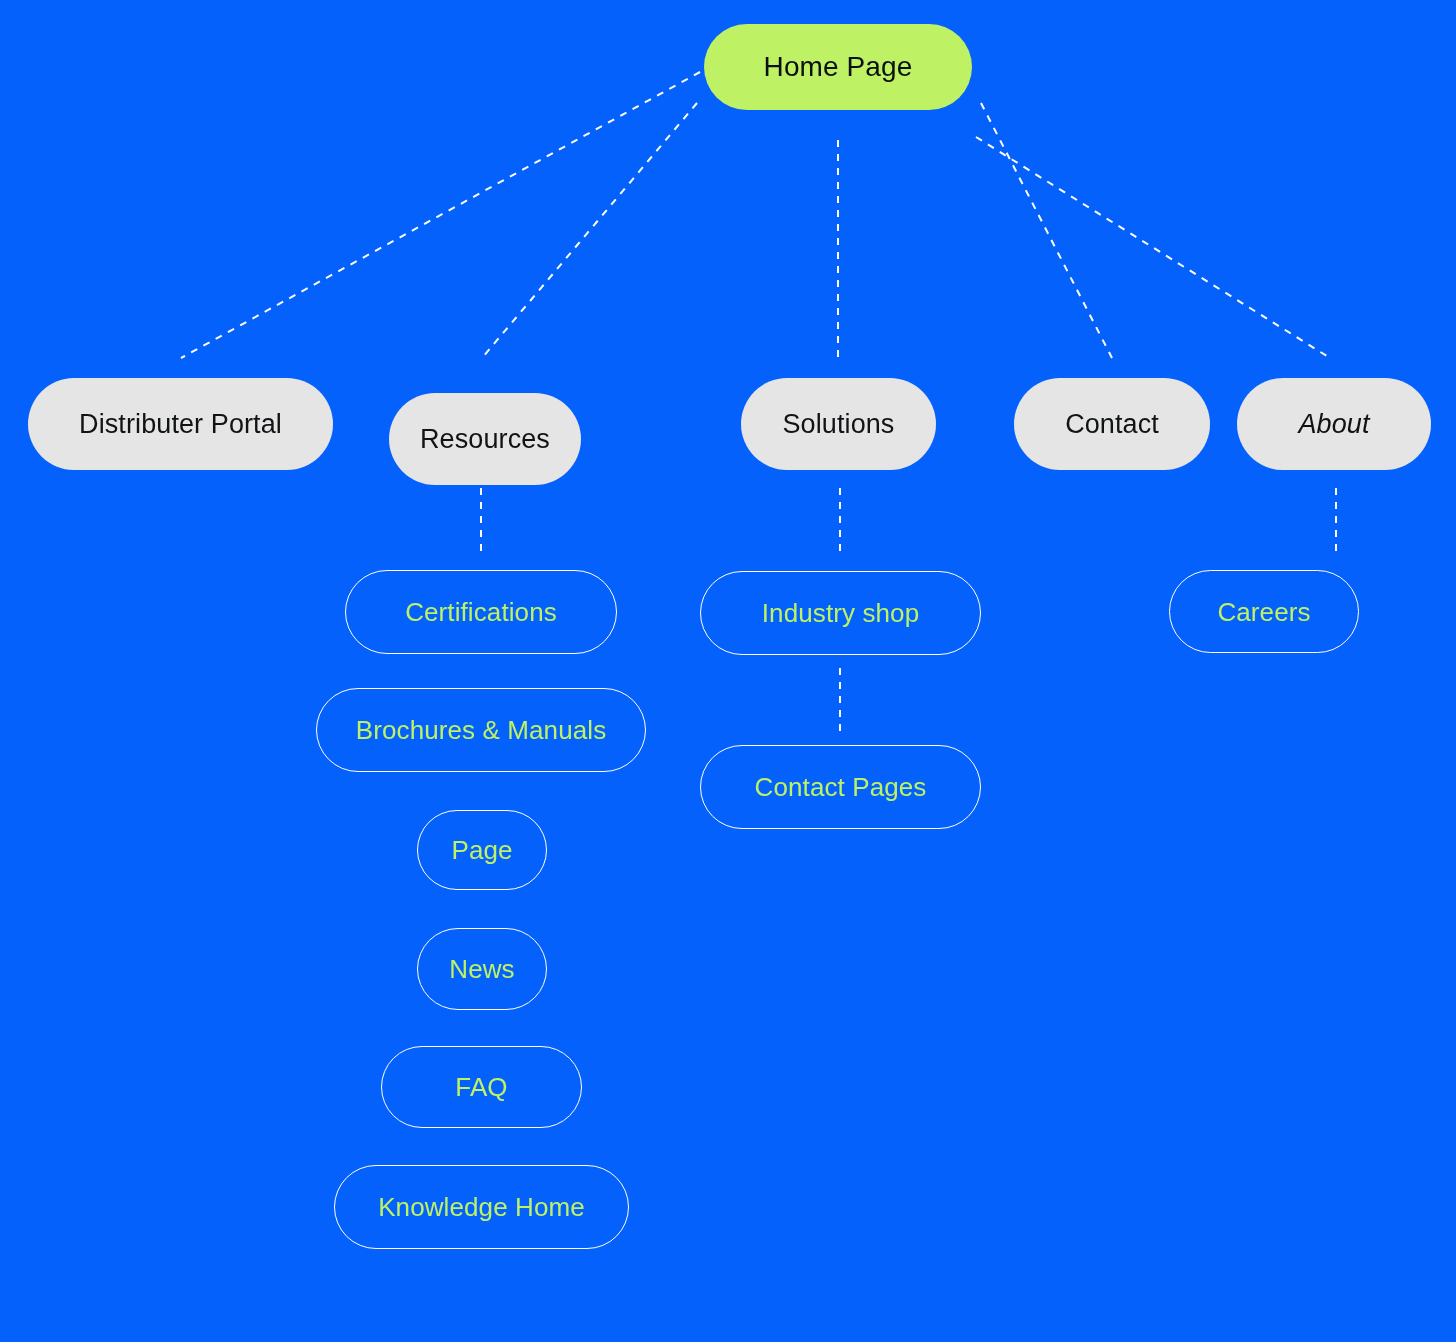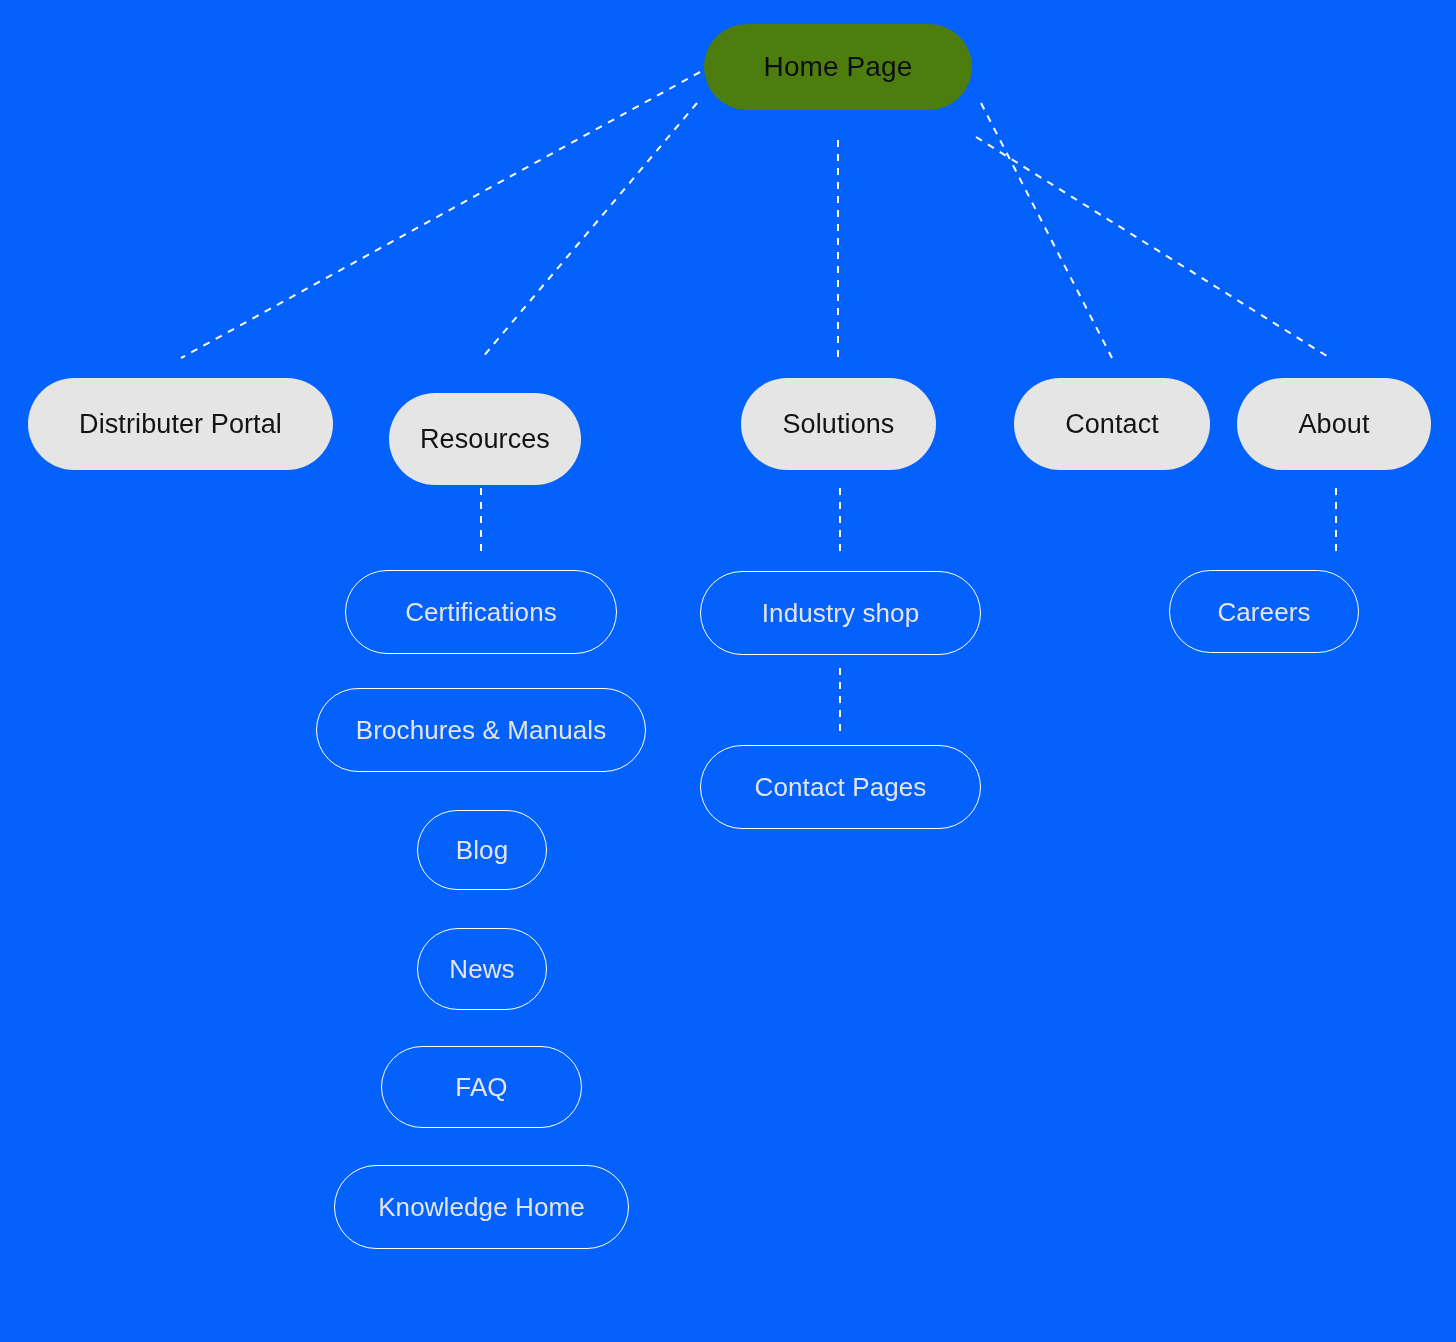--- a/index.html
+++ b/index.html
@@ -36,36 +36,36 @@
     border-radius: 999px;
     white-space: nowrap;
     letter-spacing: 0.1px;
   }
   .node-label {
     display: block;
     line-height: 1;
   }
   
   .node.root {
-    background: #4d7c0f;
+    background: #bef264;
     color: #0d1012;
     font-size: 28px;
     border: none;
   }
   
   .node.primary {
     background: #e5e5e5;
     color: #111315;
     font-size: 27px;
     border: none;
   }
   
   .node.outline {
     background: transparent;
-    color: #e5e5e5;
+    color: #bef264;
     font-size: 26px;
     border: 1.6px solid #FFFFFF;
   }
 </style>
 </head>
 <body>
 
 <div id="sitemap">
   <svg class="edges" width="1456" height="1342" viewBox="0 0 1456 1342" xmlns="http://www.w3.org/2000/svg">
       <line x1="700" y1="72" x2="181" y2="358" stroke="#FFFFFF" stroke-width="2" stroke-dasharray="7 7" stroke-linecap="butt"></line>
@@ -87,31 +87,31 @@
       </div>
       <div class="node primary" style="left: 389px; top: 378px; width: 192px; height: 92px; margin-top: 15px;">
         <span class="node-label">Resources</span>
       </div>
       <div class="node primary" style="left: 741px; top: 378px; width: 195px; height: 92px;">
         <span class="node-label">Solutions</span>
       </div>
       <div class="node primary" style="left: 1014px; top: 378px; width: 196px; height: 92px;">
         <span class="node-label">Contact</span>
       </div>
-      <div class="node primary" style="left: 1237px; top: 378px; width: 194px; height: 92px;">
+      <div class="node primary" style="left: 1237px; top: 378px; width: 194px; height: 92px; font-style: italic;">
         <span class="node-label">About</span>
       </div>
       <div class="node outline" style="left: 345px; top: 570px; width: 272px; height: 84px;">
         <span class="node-label">Certifications</span>
       </div>
       <div class="node outline" style="left: 316px; top: 688px; width: 330px; height: 84px;">
         <span class="node-label">Brochures &amp; Manuals</span>
       </div>
       <div class="node outline" style="left: 417px; top: 810px; width: 130px; height: 80px;">
-        <span class="node-label">Blog</span>
+        <span class="node-label">Page</span>
       </div>
       <div class="node outline" style="left: 417px; top: 928px; width: 130px; height: 82px; text-align: center;">
         <span class="node-label">News</span>
       </div>
       <div class="node outline" style="left: 381px; top: 1046px; width: 201px; height: 82px;">
         <span class="node-label">FAQ</span>
       </div>
       <div class="node outline" style="left: 334px; top: 1165px; width: 295px; height: 84px;">
         <span class="node-label">Knowledge Home</span>
       </div>

